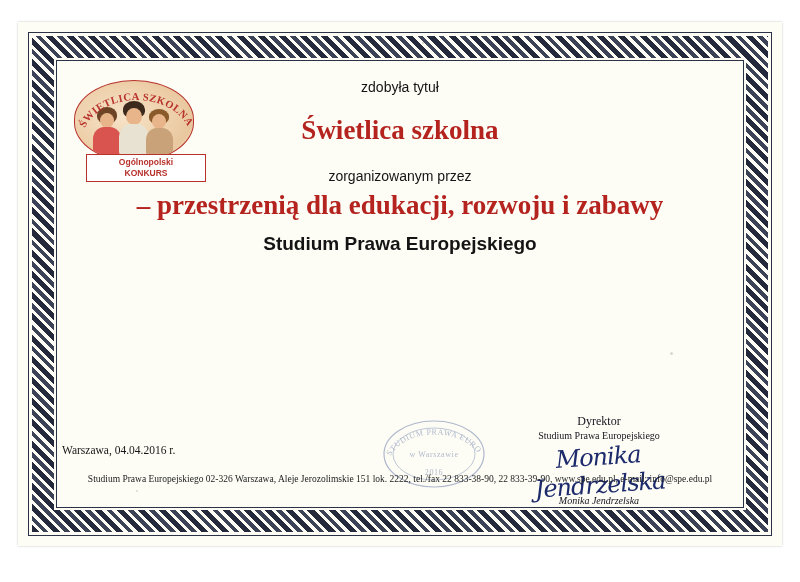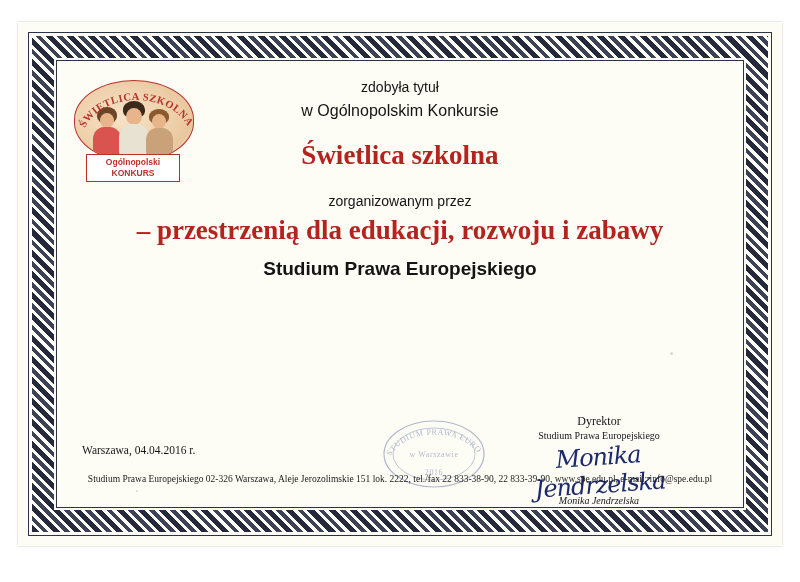--- a/index.html
+++ b/index.html
@@ -111,21 +111,21 @@
     font-size: 10.5px;
     font-weight: bold;
     fill: #b8322c;
     letter-spacing: 0.5px;
   }
   #logo-box {
     position: absolute;
     left: 14px;
     top: 74px;
     width: 92px;
-    padding: 2px 0 3px;
+    padding: 2px 13px 3px;
     background: #ffffff;
     border: 1.4px solid #b8322c;
     color: #b8322c;
     font-family: "Liberation Sans", sans-serif;
     font-size: 8.5px;
     font-weight: bold;
     line-height: 1.25;
     text-align: center;
   }
 
@@ -232,21 +232,21 @@
   }
   #sig-name {
     margin-top: -4px;
     font-size: 10px;
     font-style: italic;
   }
 
   
   #place-date {
     position: absolute;
-    left: 20px;
+    left: 0;
     bottom: 46px;
     font-family: "Liberation Serif", serif;
     font-size: 11.5px;
   }
   
   #footer-line {
     position: absolute;
     left: 0;
     right: 0;
     bottom: 18px;
@@ -299,21 +299,20 @@
         </div>
         <div id="logo-box">
           <div>Ogólnopolski</div>
           <div>KONKURS</div>
         </div>
       </div>
 
 
 
       <div id="line-gained">zdobyła tytuł</div>
-      <div id="line-contest">w Ogólnopolskim Konkursie</div>
 
       <div id="award-title-1">Świetlica szkolna</div>
       <div id="line-organized">zorganizowanym przez</div>
 
       <div id="award-title-2">– przestrzenią dla edukacji, rozwoju i zabawy</div>
       <div id="organizer">Studium Prawa Europejskiego</div>
 
       <div id="stamp">
         <svg viewBox="0 0 108 72" width="108" height="72">
           <ellipse cx="54" cy="36" rx="50" ry="33" fill="none" stroke="#6f7fa8" stroke-width="1.2"></ellipse>

